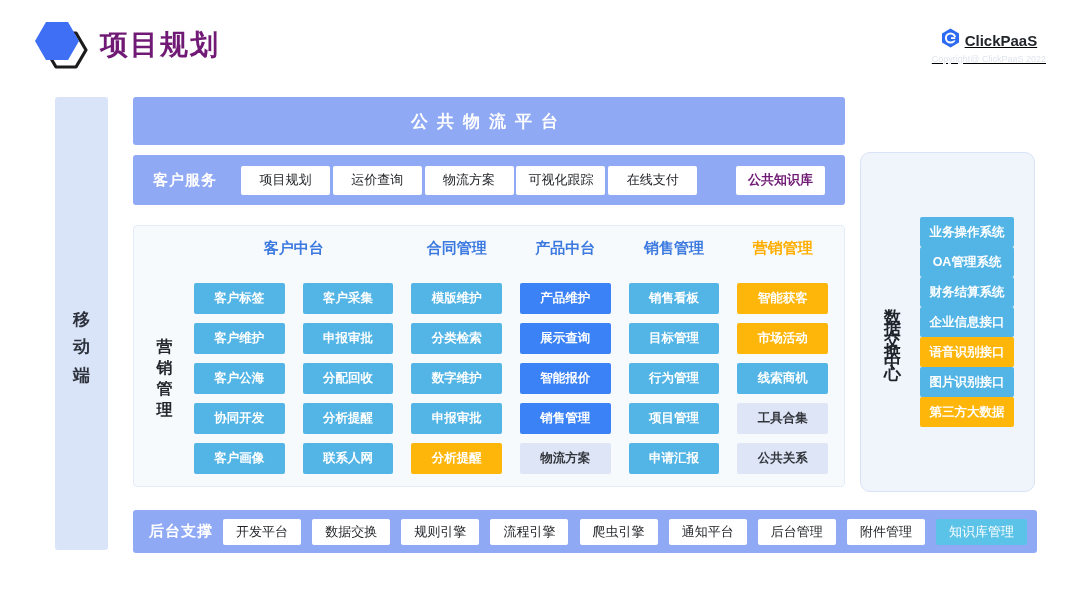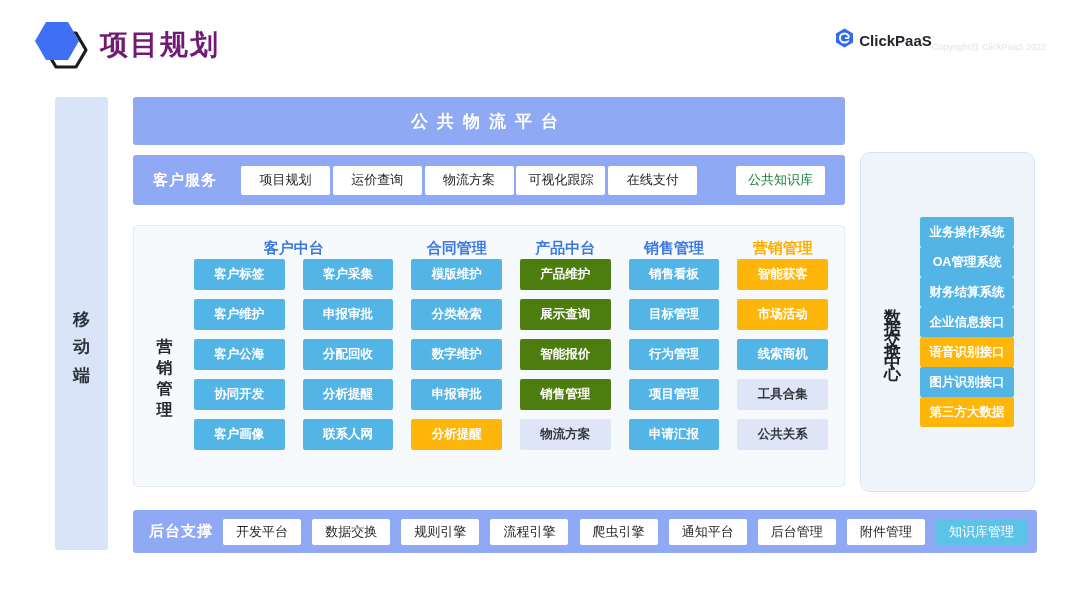--- a/index.html
+++ b/index.html
@@ -2,21 +2,21 @@
 <html><head>
 <meta charset="utf-8">
 <style>
   html,body{margin:0;padding:0;background:#fff;}
   body{font-family:"Liberation Sans","DejaVu Sans",sans-serif;}
   #app{position:relative;width:1080px;height:608px;background:#ffffff;overflow:hidden;}
 
   
   .logo{position:absolute;left:30px;top:18px;}
   .page-title{position:absolute;left:100px;top:26px;font-size:28px;font-weight:bold;color:#701a75;letter-spacing:2px;}
-  .brand{position:absolute;right:34px;top:28px;display:flex;flex-direction:row;align-items:flex-end;}
+  .brand{position:absolute;right:34px;top:28px;display:flex;flex-direction:column;align-items:center;text-decoration:underline;}
   .brand-row{display:flex;align-items:center;gap:5px;}
   .brand-name{font-size:15px;font-weight:bold;color:#23262b;}
   .brand-copy{font-size:9px;color:#dfe4ec;margin-top:2px;white-space:nowrap;}
 
   
   .mobile-bar{position:absolute;left:55px;top:97px;width:53px;height:453px;background:#dae4f8;border-radius:3px;display:flex;align-items:center;justify-content:center;}
   .v-text{writing-mode:vertical-rl;text-orientation:upright;font-weight:bold;color:#2d323c;}
   .mobile-label{font-size:17px;letter-spacing:28px;padding-top:28px;}
 
   
@@ -26,33 +26,33 @@
   .bar-label{color:#fff;font-weight:bold;font-size:15px;letter-spacing:1px;white-space:nowrap;}
   .service-items{flex:1;display:flex;justify-content:space-between;margin-left:24px;}
   .bottom-bar{position:absolute;left:133px;top:510px;width:904px;height:43px;background:#90a9f4;border-radius:3px;display:flex;align-items:center;padding:0 10px 0 16px;box-sizing:border-box;}
   .backend-items{flex:1;display:flex;justify-content:space-between;margin-left:10px;align-items:center;}
 
   
   .btn{display:flex;align-items:center;justify-content:center;border-radius:2px;white-space:nowrap;box-sizing:border-box;}
   .service-items .btn{width:89px;height:29px;font-size:13px;}
   .backend-items .btn{height:26px;padding:0 13px;font-size:13px;}
   .v-white{background:#ffffff;color:#24262a;}
-  .v-white-blue{background:#ffffff;color:#15803d;font-weight:normal;margin-left:36px;}
+  .v-white-blue{background:#ffffff;color:#701a75;font-weight:bold;margin-left:36px;}
   .v-cyan{background:#5bc2e8;color:#ffffff;}
   .v-blue{background:#53b5e6;color:#ffffff;font-weight:bold;}
-  .v-purple{background:#4d7c0f;color:#ffffff;font-weight:bold;}
+  .v-purple{background:#3b82f6;color:#ffffff;font-weight:bold;}
   .v-orange{background:#ffb60a;color:#ffffff;font-weight:bold;}
   .v-pale{background:#dee5f6;color:#33363c;font-weight:bold;}
 
   
   .grid-panel{position:absolute;left:133px;top:225px;width:712px;height:262px;background:#f6fafd;border:1px solid #e3ecf8;border-radius:4px;box-sizing:border-box;display:flex;}
   .grid-side{width:60px;display:flex;align-items:center;justify-content:center;}
   .side-label-marketing{font-size:16px;letter-spacing:21px;padding-top:21px;color:#23262c;}
   .grid-main{flex:1;padding:13px 16px 0 0;}
-  .grid-headers{display:grid;grid-template-columns:repeat(6,1fr);column-gap:18px;margin-bottom:1px;}
+  .grid-headers{display:grid;grid-template-columns:repeat(6,1fr);column-gap:18px;margin-bottom:25px;}
   .grid-header{text-align:center;font-size:15px;font-weight:bold;}
   .grid-header.span2{grid-column:span 2;}
   .hv-blue{color:#3d7ae0;}
   .hv-orange{color:#ffae00;}
   .grid-cells{display:grid;grid-template-columns:repeat(6,1fr);column-gap:18px;row-gap:9px;}
   .grid-cells .btn{height:31px;font-size:12.5px;}
 
   
   .exchange-panel{position:absolute;left:860px;top:152px;width:175px;height:340px;background:#f0f5fc;border:1px solid #d8e4f6;border-radius:10px;box-sizing:border-box;display:flex;align-items:center;padding:0 20px;gap:16px;}
   .exchange-label{font-size:17px;letter-spacing:11px;padding-top:11px;color:#1f232a;}

